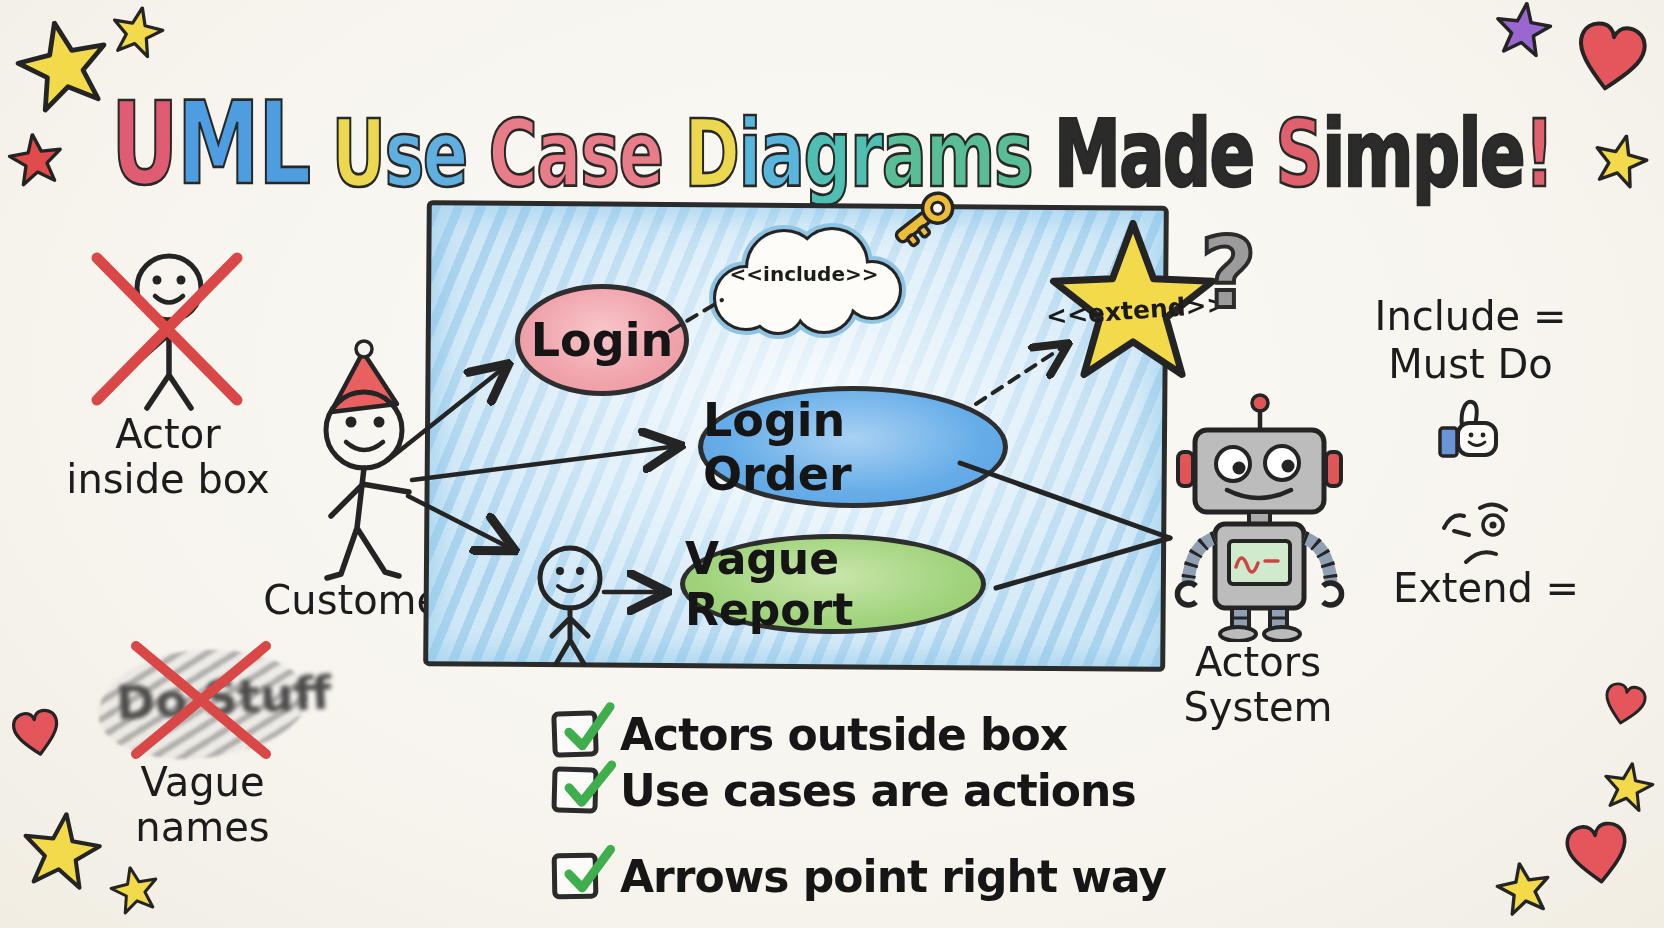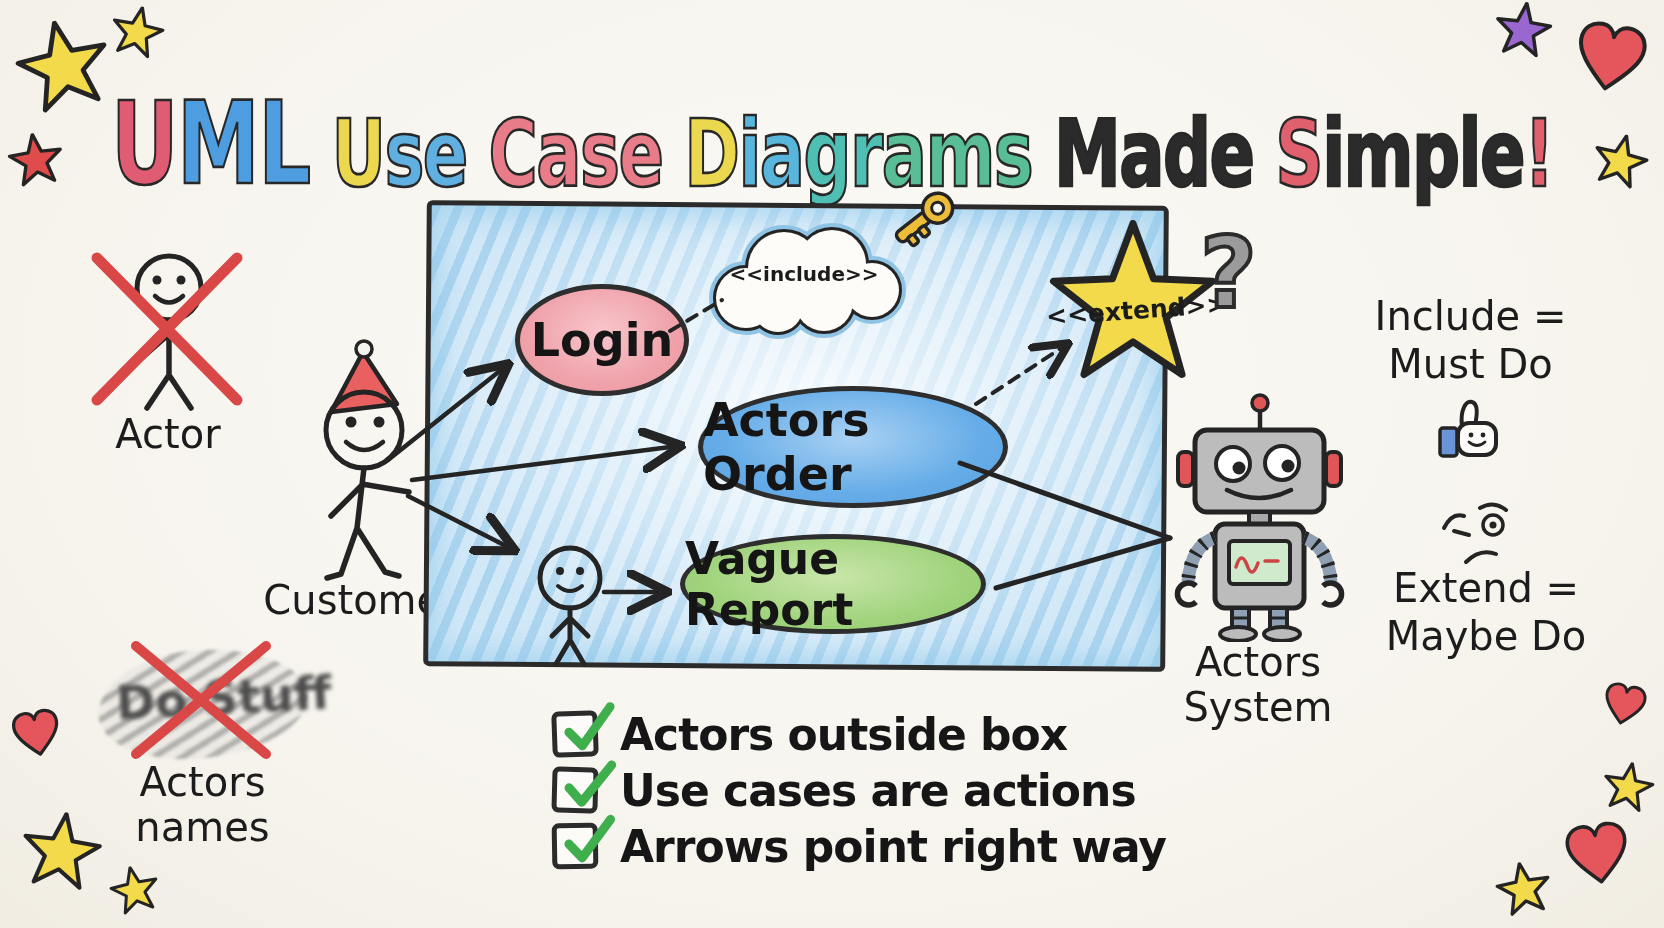--- a/index.html
+++ b/index.html
@@ -149,39 +149,40 @@
     <circle cx="72" cy="42" r="4.5" fill="#242424"></circle>
       <circle cx="96" cy="42" r="4.5" fill="#242424"></circle>
     <path d="M70,58 Q84,71 98,58" class="sketch" stroke-width="4.5"></path>
     <path d="M84,82 L84,137 M84,96 L50,126 M84,96 L118,126 M84,137 L62,170 M84,137 L106,170" class="sketch" stroke-width="5.5"></path>
     <g>
       <path d="M12,20 L152,162 M152,20 L12,162" stroke="#d94747" stroke-width="11" stroke-linecap="round" fill="none"></path>
     </g>
   </svg>
   <div class="lbl" id="lbl-actorbox">
     <div>Actor</div>
+    <div>inside box</div>
   </div>
 
   <svg class="abs" style="left:285px;top:336px" width="170" height="250" viewBox="0 0 170 250">
     <g>
       <path d="M78,16 L46,76 L112,68 Z" stroke="#242424" stroke-width="4.5" stroke-linejoin="round" fill="#e86060"></path>
       <circle cx="79" cy="13" r="8" fill="#f3f3ef" stroke="#242424" stroke-width="3.5"></circle>
     </g>
     <circle cx="79" cy="94" r="38" class="sketch" stroke-width="5" fill="rgba(253,252,248,0.85)"></circle>
     <circle cx="66" cy="86" r="5.5" fill="#242424"></circle>
       <circle cx="94" cy="86" r="5.5" fill="#242424"></circle>
     <path d="M61,106 Q79,122 98,106" class="sketch" stroke-width="4.5"></path>
     <path d="M79,132 L72,192 M76,150 L46,180 M77,148 L124,156 M72,192 L56,238 M72,192 L100,236 M56,238 L42,242 M100,236 L114,240" class="sketch" stroke-width="5.5"></path>
   </svg>
   <div class="lbl" id="lbl-customer">Customer</div>
 
   <div class="abs" id="sysbox"></div>
 
   <div class="usecase" id="uc-login">Login</div>
-  <div class="usecase" id="uc-order">Actors Order</div>
+  <div class="usecase" id="uc-order">Login Order</div>
   <div class="usecase" id="uc-report">Vague Report</div>
 
   <div class="abs" id="cloud">
     <svg width="220" height="132" viewBox="0 0 220 132">
       <g stroke="#8fc3e4" stroke-width="14" fill="none">
         <circle cx="52" cy="88" r="30"></circle>
           <circle cx="90" cy="58" r="36"></circle>
           <circle cx="138" cy="54" r="34"></circle>
           <circle cx="178" cy="80" r="27"></circle>
           <circle cx="130" cy="92" r="29"></circle>
@@ -298,47 +299,46 @@
   <svg class="abs" style="left:1436px;top:500px" width="88" height="70" viewBox="0 0 88 70">
     <path d="M8,28 Q16,12 28,16" class="sketch" stroke-width="4"></path>
     <path d="M18,31 L33,35" class="sketch" stroke-width="4"></path>
     <path d="M44,8 Q58,0 70,10" class="sketch" stroke-width="4"></path>
     <circle cx="57" cy="25" r="10" class="sketch" stroke-width="3.5"></circle>
     <circle cx="57" cy="25" r="3.5" fill="#242424"></circle>
     <path d="M30,62 Q44,48 60,54" class="sketch" stroke-width="4"></path>
   </svg>
   <div class="lbl" id="note-extend">
     <div>Extend =</div>
-    <div>Maybe Do</div>
   </div>
 
   <div class="abs" id="scribble"></div>
   <div class="abs hand" id="dostuff">Do Stuff</div>
   <svg class="abs" style="left:126px;top:636px" width="150" height="128" viewBox="0 0 150 128">
     <path d="M10,10 L140,118 M140,10 L10,118" stroke="#d94747" stroke-width="10" stroke-linecap="round" fill="none"></path>
   </svg>
-  <div class="lbl" id="lbl-vague">Actors names</div>
+  <div class="lbl" id="lbl-vague">Vague names</div>
 
   <div class="check-row" style="top:706px">
     <div class="checkbox" style="transform:rotate(-2deg)">
       <svg width="60" height="56" viewBox="0 0 60 52">
           <path d="M10,28 L23,42 L52,4" fill="none" stroke-width="9" stroke-linecap="round" stroke-linejoin="round" stroke="#3fae4c"></path>
         </svg>
     </div>
     <div class="check-label">Actors outside box</div>
   </div>
   <div class="check-row" style="top:762px">
     <div class="checkbox" style="transform:rotate(1.5deg)">
       <svg width="60" height="56" viewBox="0 0 60 52">
           <path d="M10,28 L23,42 L52,4" fill="none" stroke-width="9" stroke-linecap="round" stroke-linejoin="round" stroke="#3fae4c"></path>
         </svg>
     </div>
     <div class="check-label">Use cases are actions</div>
   </div>
-  <div class="check-row" style="top:818px">
+  <div class="check-row" style="top:848px">
     <div class="checkbox" style="transform:rotate(-1deg)">
       <svg width="60" height="56" viewBox="0 0 60 52">
           <path d="M10,28 L23,42 L52,4" fill="none" stroke-width="9" stroke-linecap="round" stroke-linejoin="round" stroke="#3fae4c"></path>
         </svg>
     </div>
     <div class="check-label">Arrows point right way</div>
   </div>
 
 </div>
 

